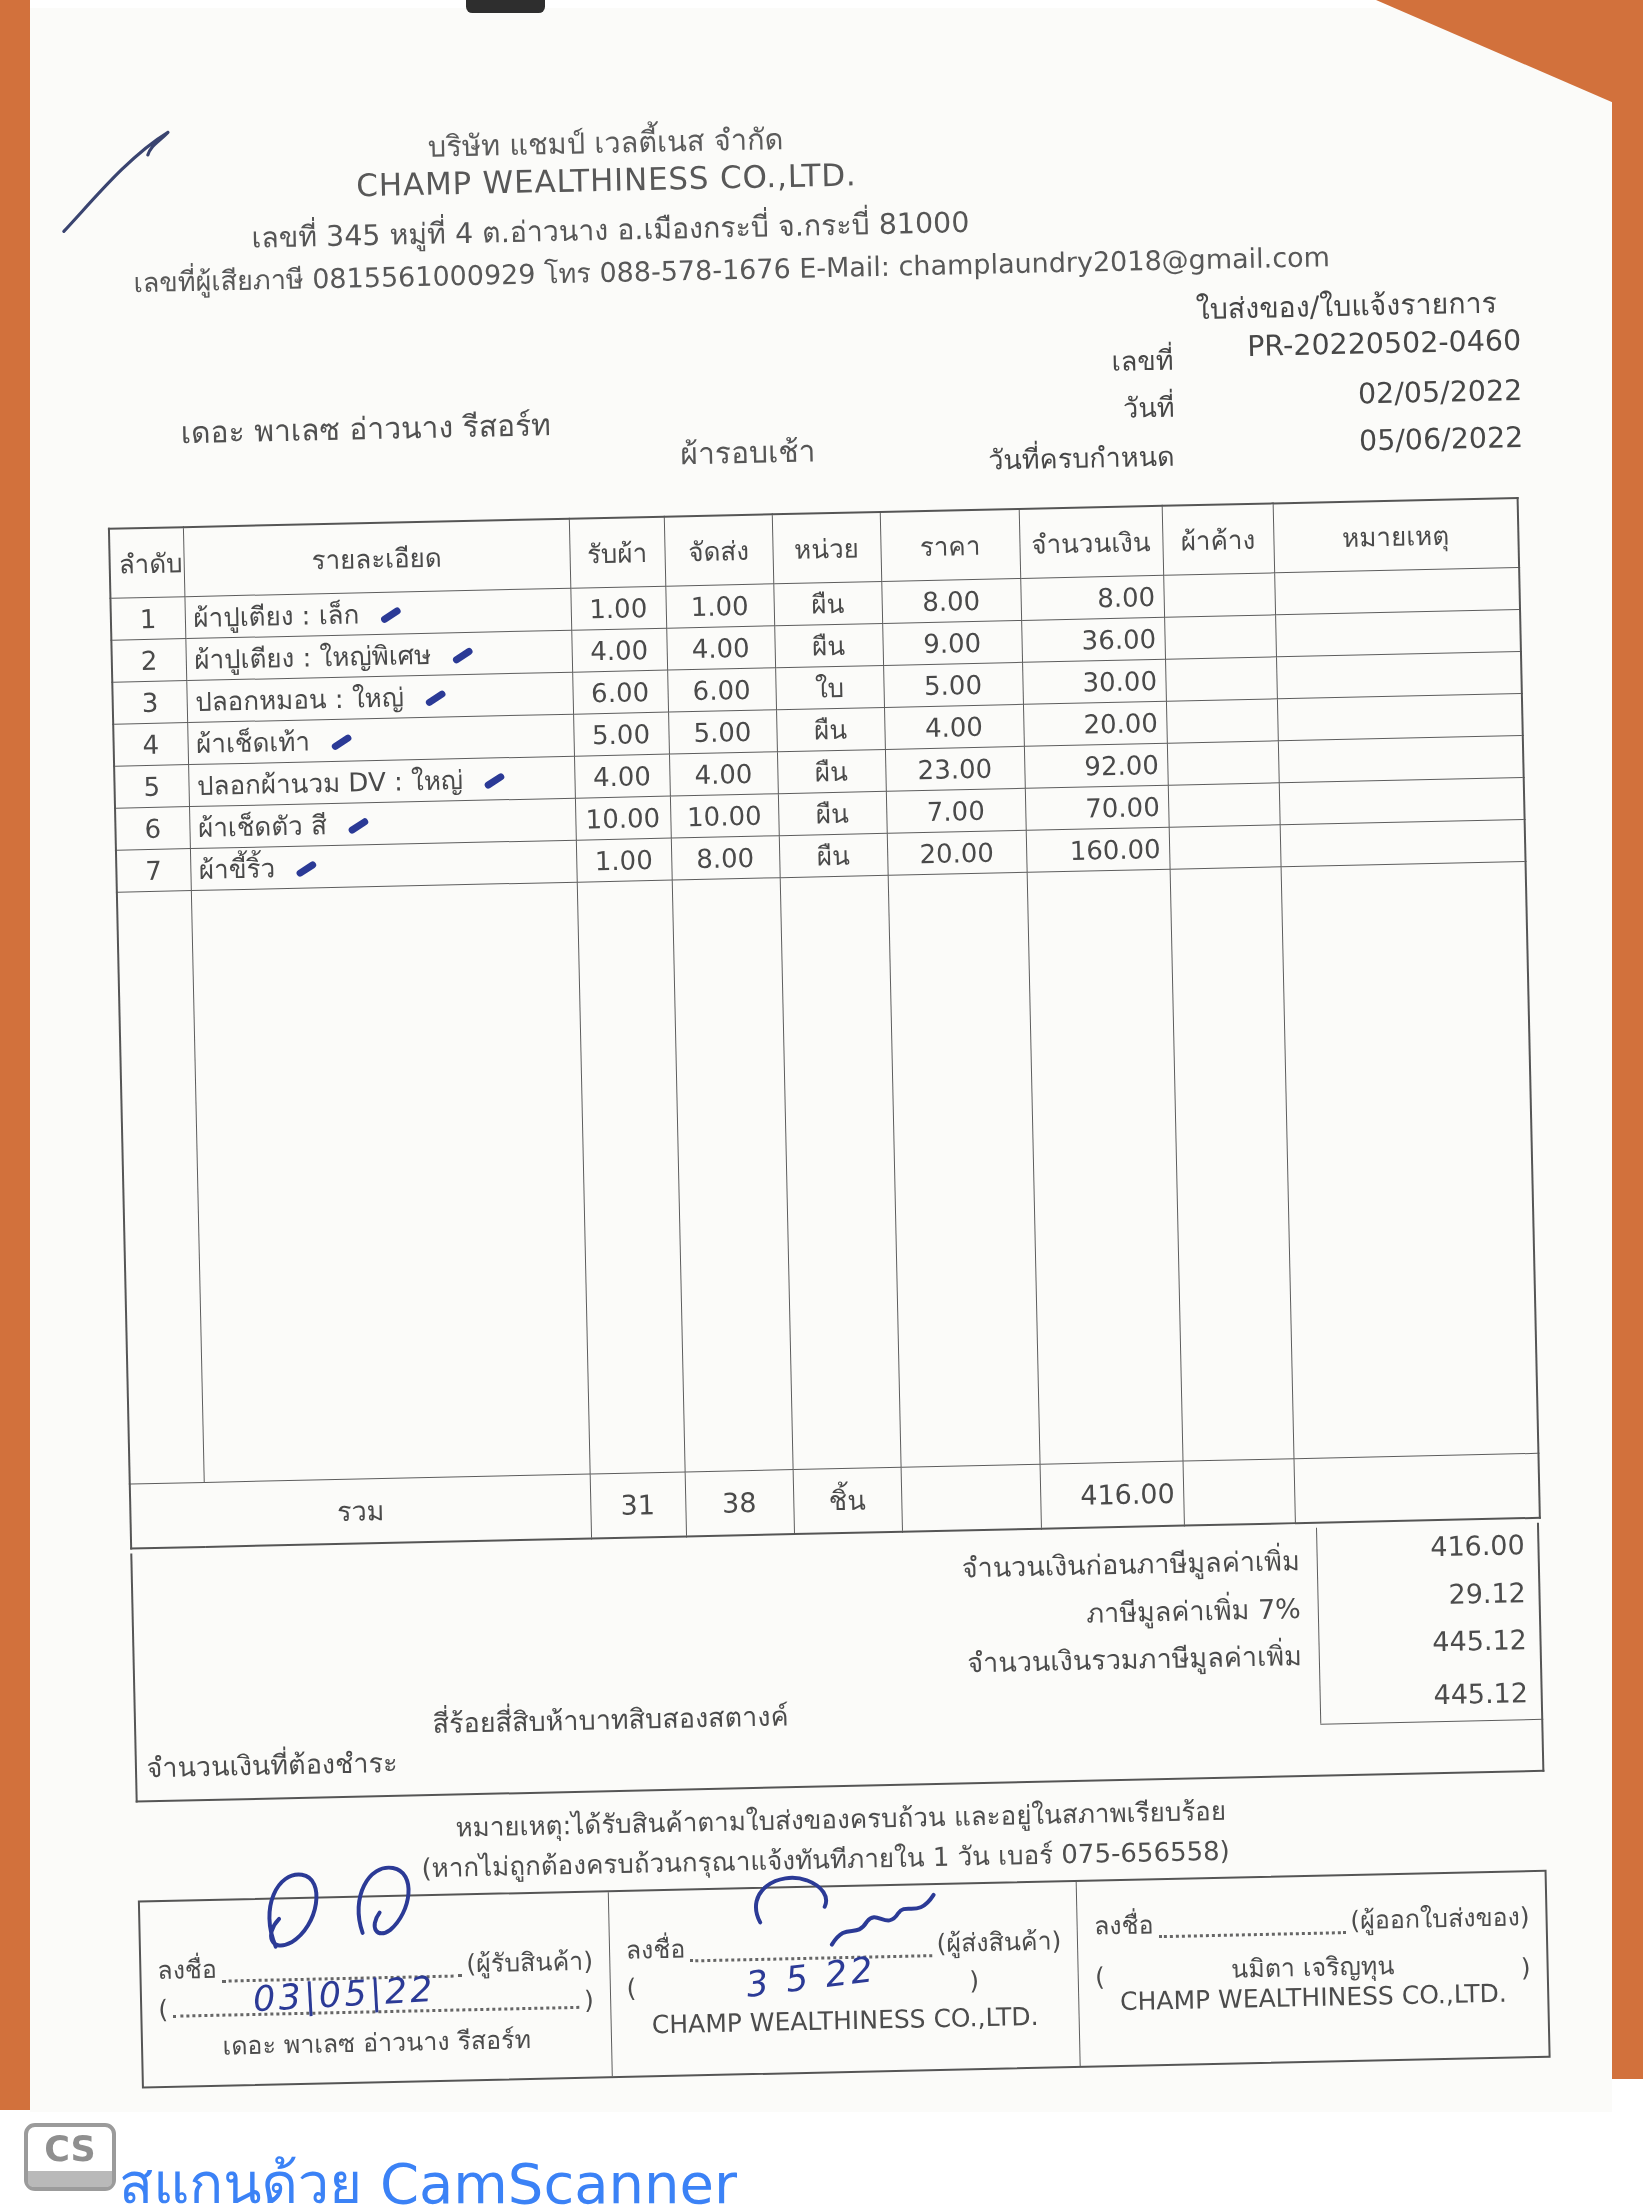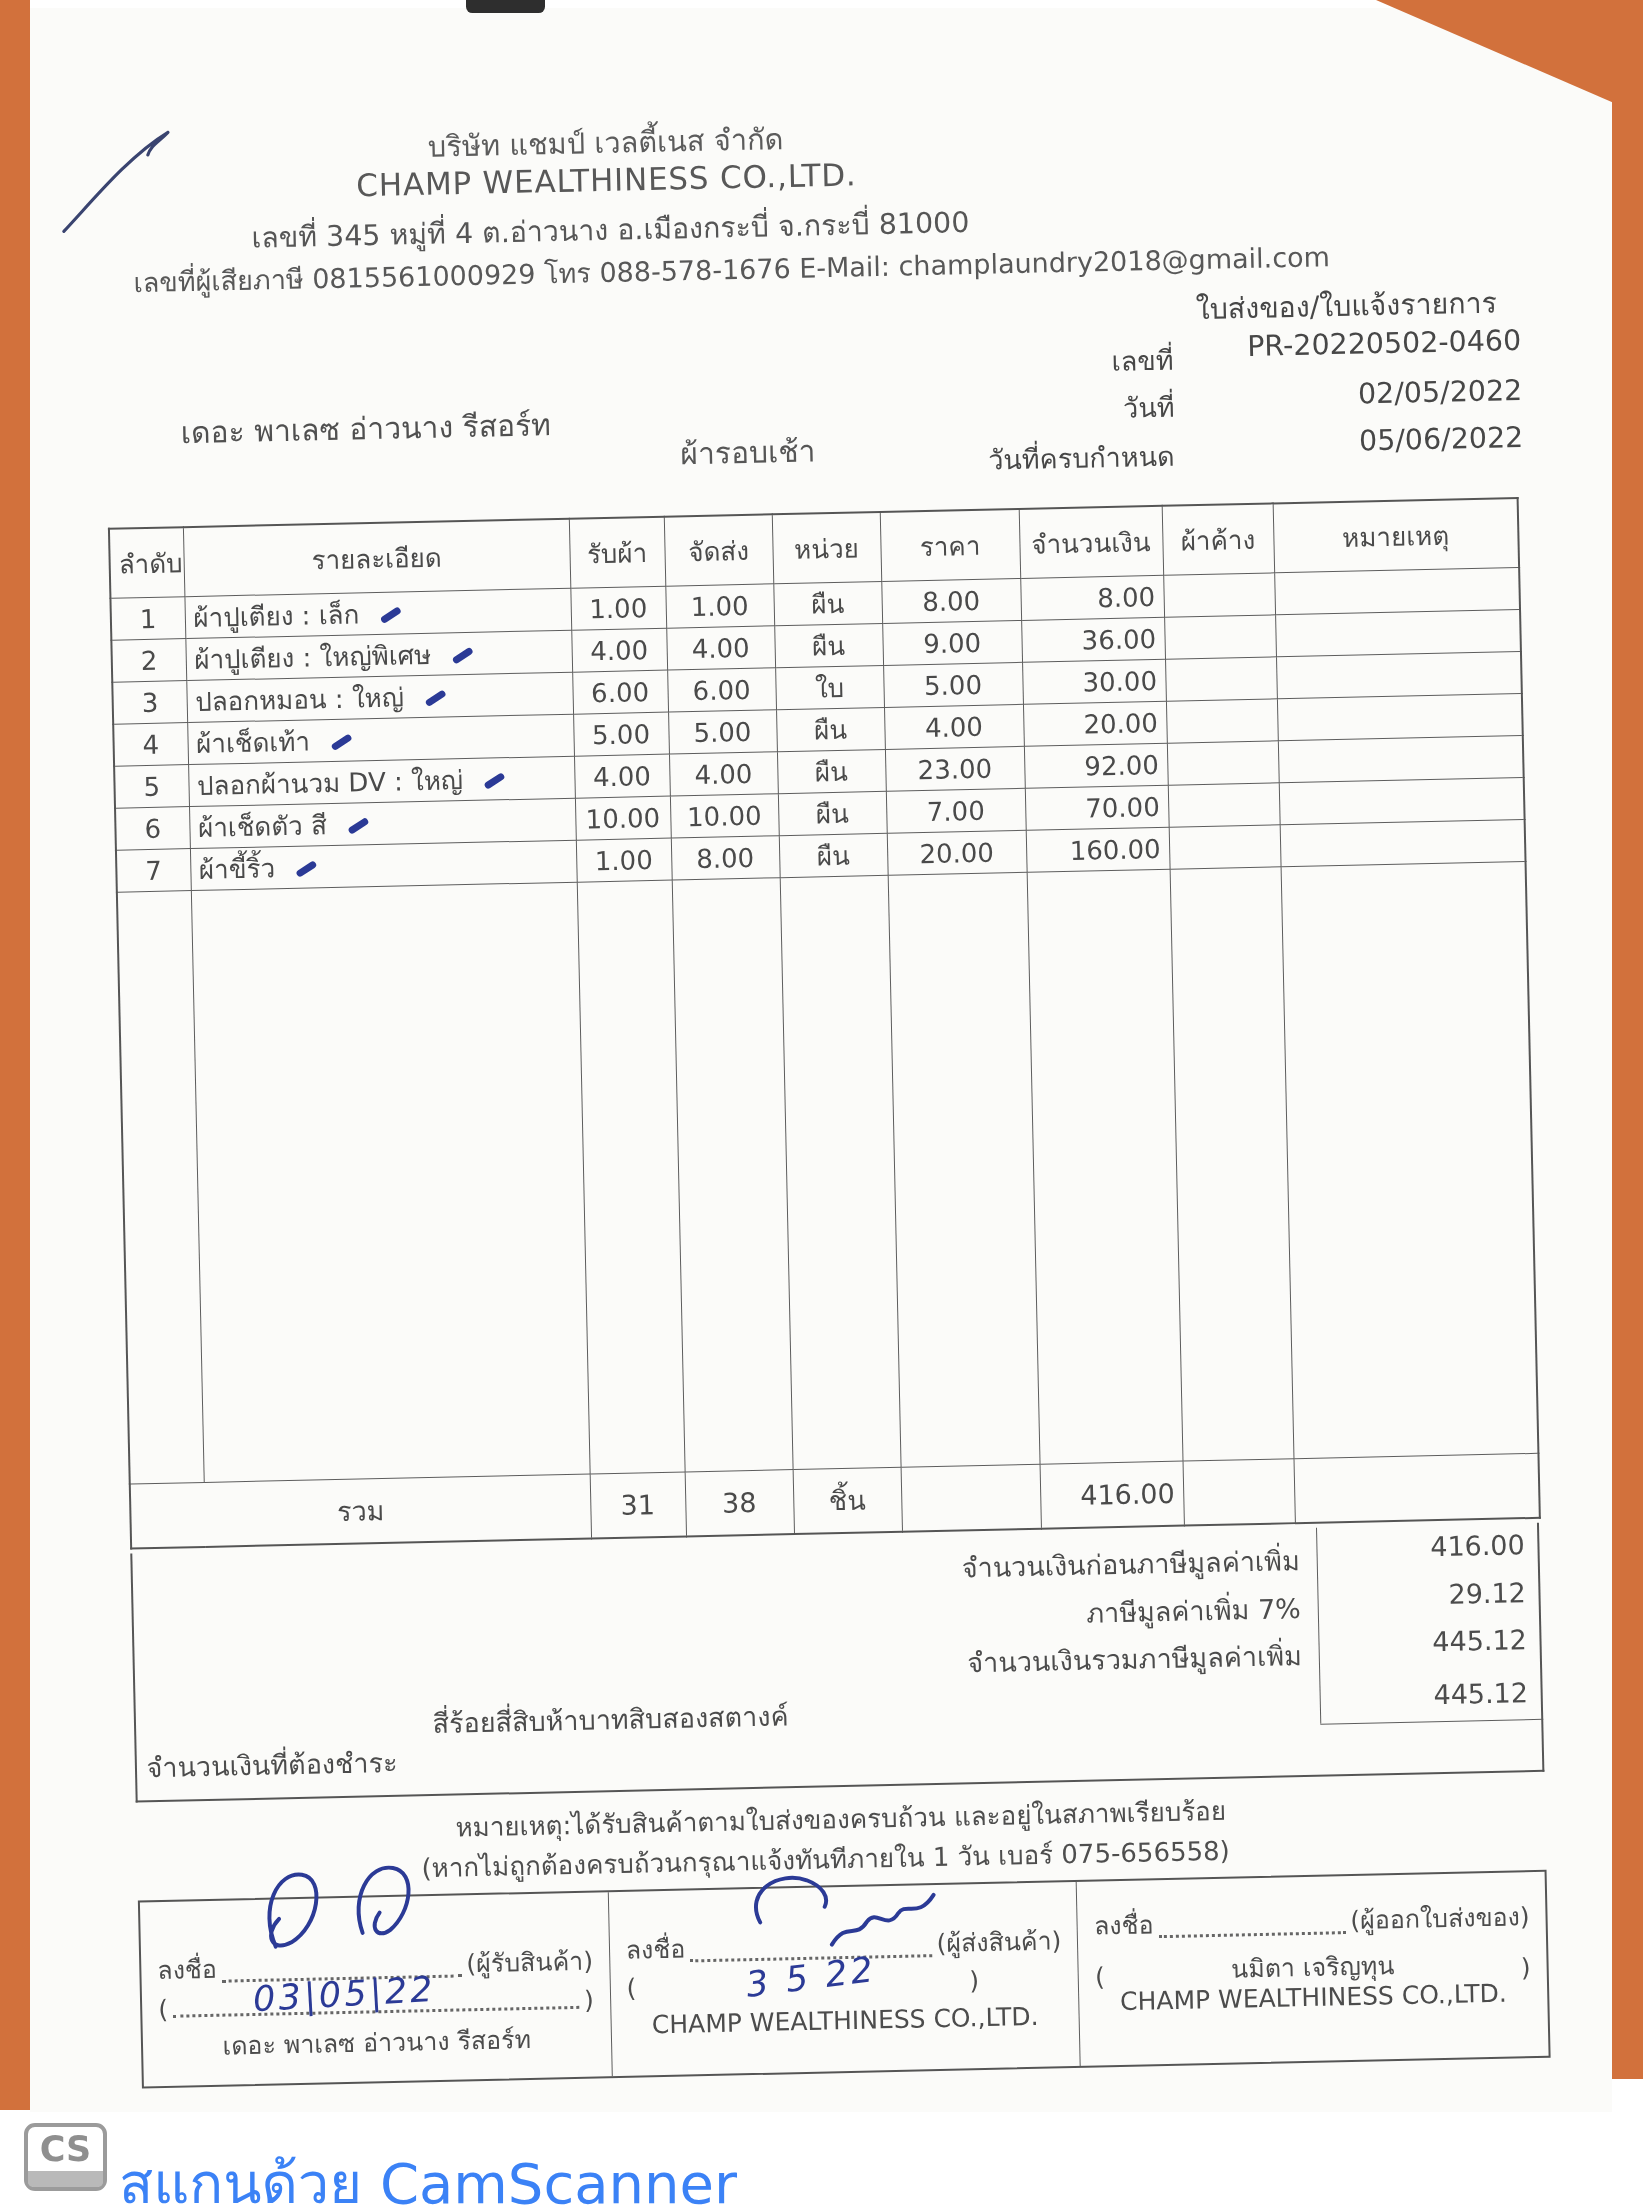--- a/index.html
+++ b/index.html
@@ -81,21 +81,21 @@
   .sig-cell:last-child{border-right:none;}
   .sign-line{position:absolute;left:16px;right:16px;display:flex;align-items:flex-end;}
   .dots{flex:1;border-bottom:3.2px dotted #666;margin:0 4.8px 6.3px 4.8px;height:0.8px;}
   .pen{color:#2b3a96;}
   .hand{font-style:italic;font-size:35px;letter-spacing:3.2px;}
   .sig-svg{position:absolute;pointer-events:none;}
   .pen-stroke-topleft{position:absolute;left:75px;top:111px;}
 
   .footer{position:absolute;left:0;bottom:0;width:100%;height:93px;background:#ffffff;}
   .cs-logo{
-    position:absolute;left:24px;top:11px;width:83px;height:68px;
+    position:absolute;left:24px;top:11px;width:92px;height:68px;
     border:4.8px solid #9b9b9b;border-radius:11px;box-sizing:border-box;
     color:#8f8f8f;font-size:35px;font-weight:bold;text-align:center;line-height:44px;
   }
   .cs-logo .cs-base{position:absolute;left:0;bottom:0;width:100%;height:16px;background:#b9b9b9;border-radius:0 0 4.8px 4.8px;}
   .scan-text{position:absolute;left:119px;top:27px;font-size:56px;color:#3b82f6;}
 </style>
 </head>
 <body>
 
 <div class="page">

